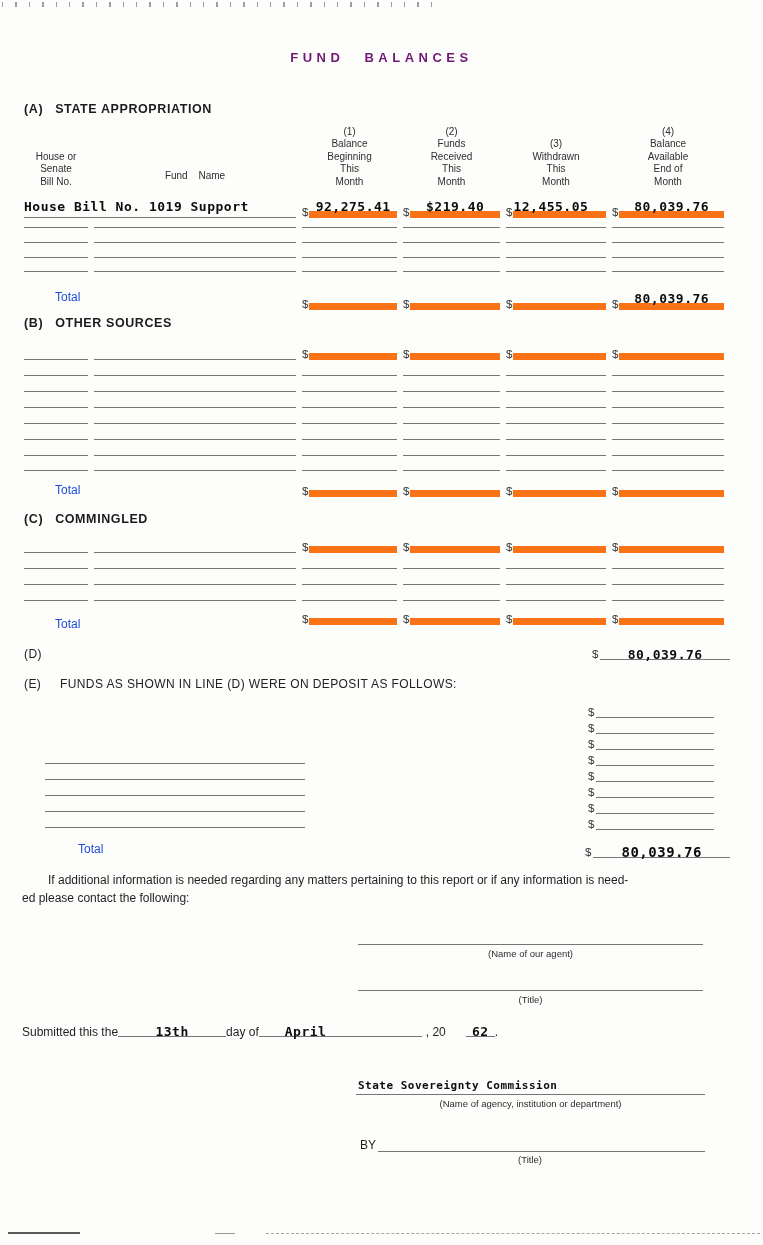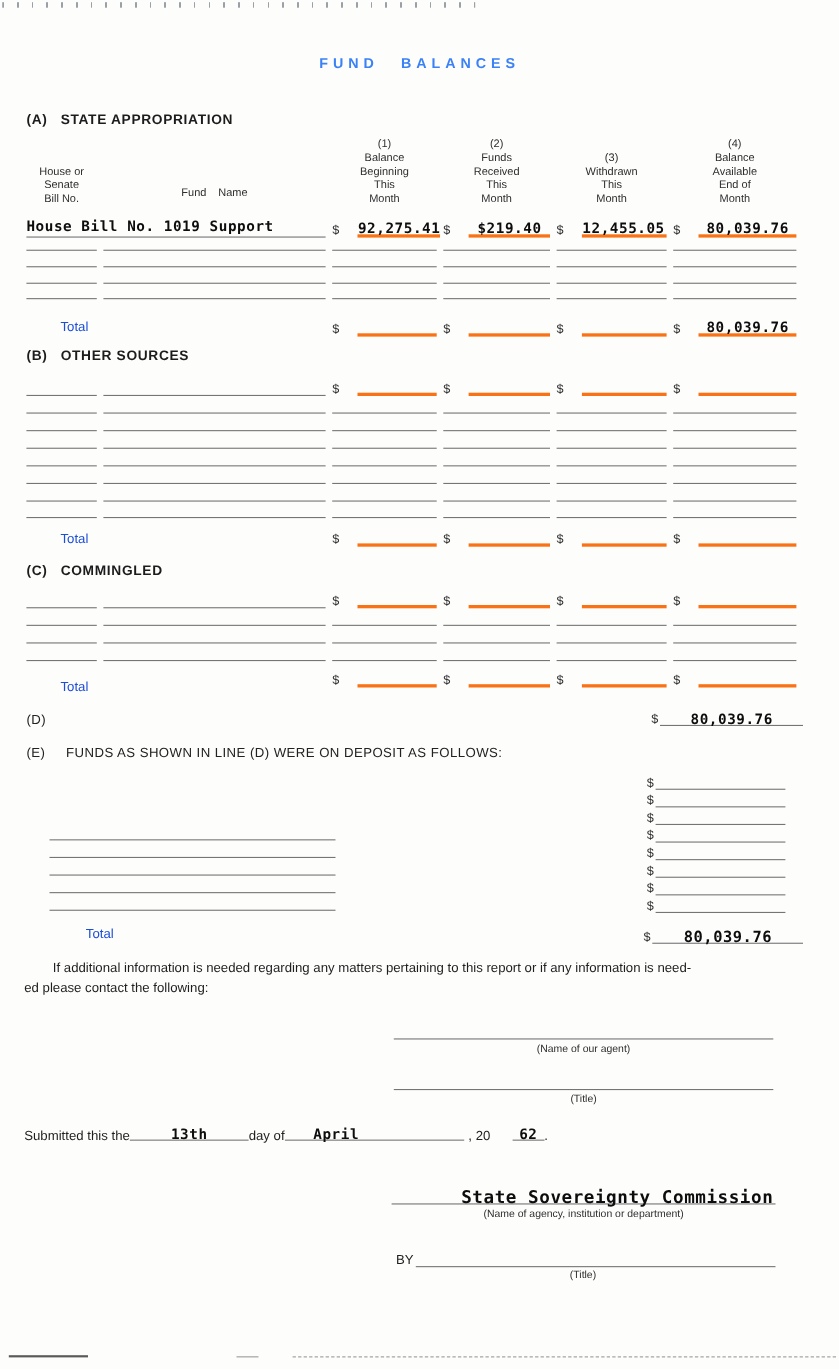--- a/index.html
+++ b/index.html
@@ -13,34 +13,34 @@
     font-family:"DejaVu Sans Mono", monospace; font-weight:bold;
     color:#0d0d0d; letter-spacing:0.5px;
   }
   
   .ticks {
     top:2px; left:2px; width:430px; height:5px;
     background:repeating-linear-gradient(90deg,#99a0a8 0 1.5px,transparent 1.5px 13.4px);
   }
   .title {
     top:50px; left:0; width:763px; text-align:center;
-    font-size:13px; font-weight:bold; letter-spacing:4.5px; word-spacing:12px; color:#3b82f6;
+    font-size:13px; font-weight:bold; letter-spacing:4.5px; word-spacing:12px; color:#701a75;
   }
   .sect { left:24px; font-weight:bold; font-size:12.5px; letter-spacing:0.6px; color:#1c1c1c; }
   .sect .tag { margin-right:12px; }
   
   .grid {
     position:absolute; left:24px; width:703px; display:grid;
     grid-template-columns:64px 202px 95px 97px 100px 112px; column-gap:6px;
   }
   .cl { border-bottom:1px solid #757575; }
   .span2 { grid-column:1 / 3; }
   .amt { display:flex; align-items:flex-end; }
   .amt .ds { font-size:11.5px; line-height:11px; padding-right:1px; color:#333; }
-  .amt .fl { flex:1; border-bottom:3px solid #f97316;margin-left:16px; }
+  .amt .fl { flex:1; border-bottom:7px solid #f97316; }
   .tv { display:block; font-size:13px; line-height:13px; margin-bottom:-2px; text-align:center; }
   .tv.left { text-align:left; }
   .hgrid { height:70px; align-items:end; }
   .hc { font-size:10px; line-height:12.5px; text-align:center; white-space:pre-line; color:#2e2e2e; }
   .entry-name { display:block; font-size:13px; line-height:14px; margin-bottom:-2px; }
   .total-lbl { font-size:12px; color:#1d4ed8; }
   .de-row { left:24px; font-size:12px; letter-spacing:0.4px; color:#222; }
   .de-row .tag { position:absolute; left:0; font-weight:normal; }
   .de-row .txt { margin-left:36px; white-space:nowrap; }
   .eamt { display:flex; align-items:flex-end; }
@@ -48,21 +48,21 @@
   .eamt .fl { flex:1; border-bottom:1px solid #757575; }
   .dep-labels div { font-size:12px; line-height:14.5px; color:#222; }
   .note { left:22px; width:720px; font-size:12px; line-height:17.5px; color:#1f1f1f; }
   .note div { white-space:nowrap; }
   .note .indent { text-indent:26px; }
   .sigline { border-bottom:1px solid #757575; }
   .caption { font-size:9.5px; color:#2e2e2e; text-align:center; }
   .sub-row { left:22px; display:flex; align-items:flex-start; font-size:12px; color:#1f1f1f; }
   .slot { border-bottom:1px solid #757575; text-align:center; }
   .slot .tv { font-size:13px; }
-  .agency-name { text-align:right; font-size:16px; }
+  .agency-name { text-align:left; font-size:11px; }
   .byrow { display:flex; align-items:flex-end; font-size:12px; color:#1f1f1f; }
   .byrow .fl { flex:1; border-bottom:1px solid #757575; margin-left:2px; }
   .seg { border-top-style:solid; }
 </style>
 </head>
 <body>
 
 <div class="page">
 
   <div class="abs ticks"></div>

